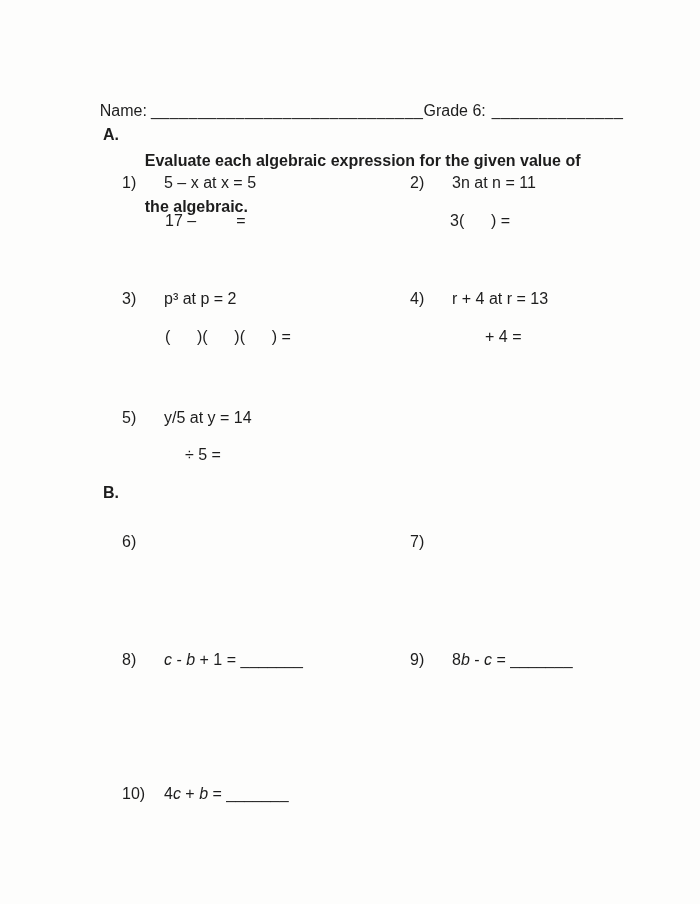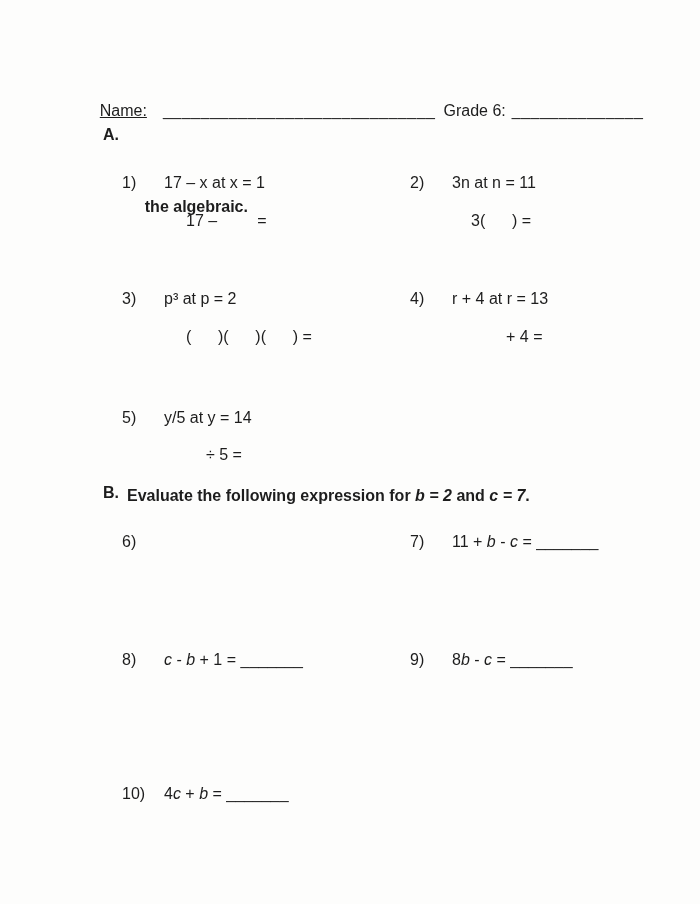--- a/index.html
+++ b/index.html
@@ -8,38 +8,38 @@
     width: 700px;
     height: 904px;
     background: #fdfdfc;
     font-family: "Liberation Sans", sans-serif;
     font-size: 16px;
     color: #1d1d1d;
     overflow: hidden;
   }
   .abs { position: absolute; white-space: pre; }
   .name-row { left: 82px; top: 84px; }
-  .name-row .lbl { margin-right: 16px; text-decoration: underline; }
-  .name-row .lbl2 { margin-left: 8px; margin-right: 6px; }
+  .name-row .lbl { margin-right: 4px; }
+  .name-row .lbl2 { margin-right: 6px; }
   .blank { letter-spacing: 0.5px; }
 
   .sec-label { position: absolute; font-weight: bold; }
   .sec-title { position: absolute; font-weight: bold; line-height: 23px; white-space: pre; }
 
   .sec-a-label { left: 103px; top: 126px; }
   .sec-a-title { left: 127px; top: 126px; }
   .sec-b-label { left: 103px; top: 484px; }
   .sec-b-title { left: 127px; top: 484px; }
 
   .q { position: absolute; display: flex; white-space: pre; }
   .q .qnum { width: 42px; flex: 0 0 42px; }
   .col1 { left: 122px; }
   .col2 { left: 410px; }
 
-  .work { position: absolute; white-space: pre; margin-left: 21px; }
+  .work { position: absolute; white-space: pre; }
 
   .q1 { top: 174px; }  .q2 { top: 174px; }
   .w1 { left: 165px; top: 212px; }
   .w2 { left: 450px; top: 212px; }
   .q3 { top: 290px; }  .q4 { top: 290px; }
   .w3 { left: 165px; top: 328px; }
   .w4 { left: 485px; top: 328px; }
   .q5 { top: 409px; }
   .w5 { left: 185px; top: 446px; }
   .q6 { top: 533px; }  .q7 { top: 533px; }
@@ -52,27 +52,27 @@
 <body>
 
 <div class="page">
 
   <div class="abs name-row">
     <span class="lbl">Name:</span><span class="blank">_____________________________</span><span class="lbl2">Grade 6:</span><span class="blank">______________</span>
   </div>
 
   <span class="sec-label sec-a-label">A.</span>
   <div class="sec-title sec-a-title">
-    <br>
+    <span>Evaluate each algebraic expression for the given value of</span><br>
     <span>the algebraic.</span>
   </div>
 
   <div class="q col1 q1">
     <span class="qnum">1)</span>
-    <span>17 – x at x = 1</span>
+    <span>5 – x at x = 5</span>
   </div>
   <div class="q col2 q2">
     <span class="qnum">2)</span>
     <span>3n at n = 11</span>
   </div>
   <span class="work w1">17 –         =</span>
   <span class="work w2">3(      ) =</span>
 
   <div class="q col1 q3">
     <span class="qnum">3)</span>
@@ -85,28 +85,26 @@
   <span class="work w3">(      )(      )(      ) =</span>
   <span class="work w4">+ 4 =</span>
 
   <div class="q col1 q5">
     <span class="qnum">5)</span>
     <span>y/5 at y = 14</span>
   </div>
   <span class="work w5">÷ 5 =</span>
 
   <span class="sec-label sec-b-label">B.</span>
-  <div class="sec-title sec-b-title"><span>Evaluate the following expression for </span><span class="it">b = 2</span><span> and </span><span class="it">c = 7</span><span>.</span></div>
 
   <div class="q col1 q6">
     <span class="qnum">6)</span>
   </div>
   <div class="q col2 q7">
     <span class="qnum">7)</span>
-    <span><span>11 + </span><span class="it">b</span><span> - </span><span class="it">c</span><span> = </span><span>_______</span></span>
   </div>
   <div class="q col1 q8">
     <span class="qnum">8)</span>
     <span><span class="it">c</span><span> - </span><span class="it">b</span><span> + 1 = </span><span>_______</span></span>
   </div>
   <div class="q col2 q9">
     <span class="qnum">9)</span>
     <span><span>8</span><span class="it">b</span><span> - </span><span class="it">c</span><span> = </span><span>_______</span></span>
   </div>
   <div class="q col1 q10">

